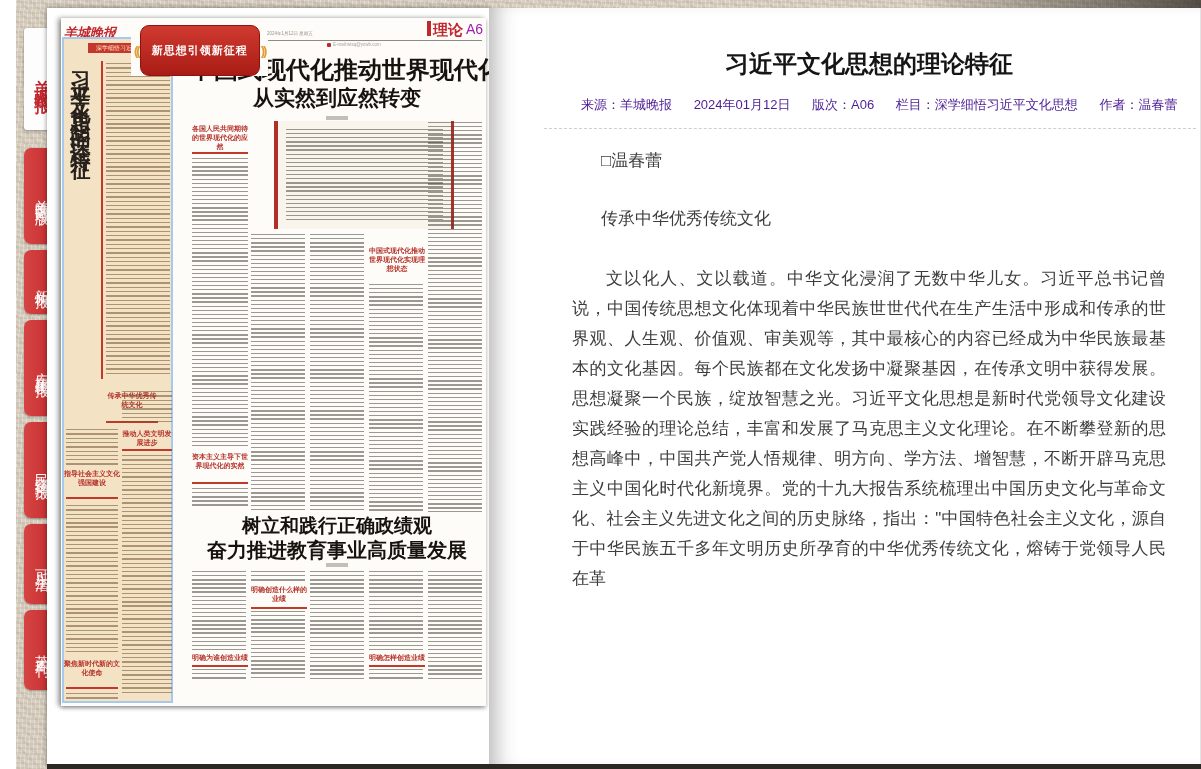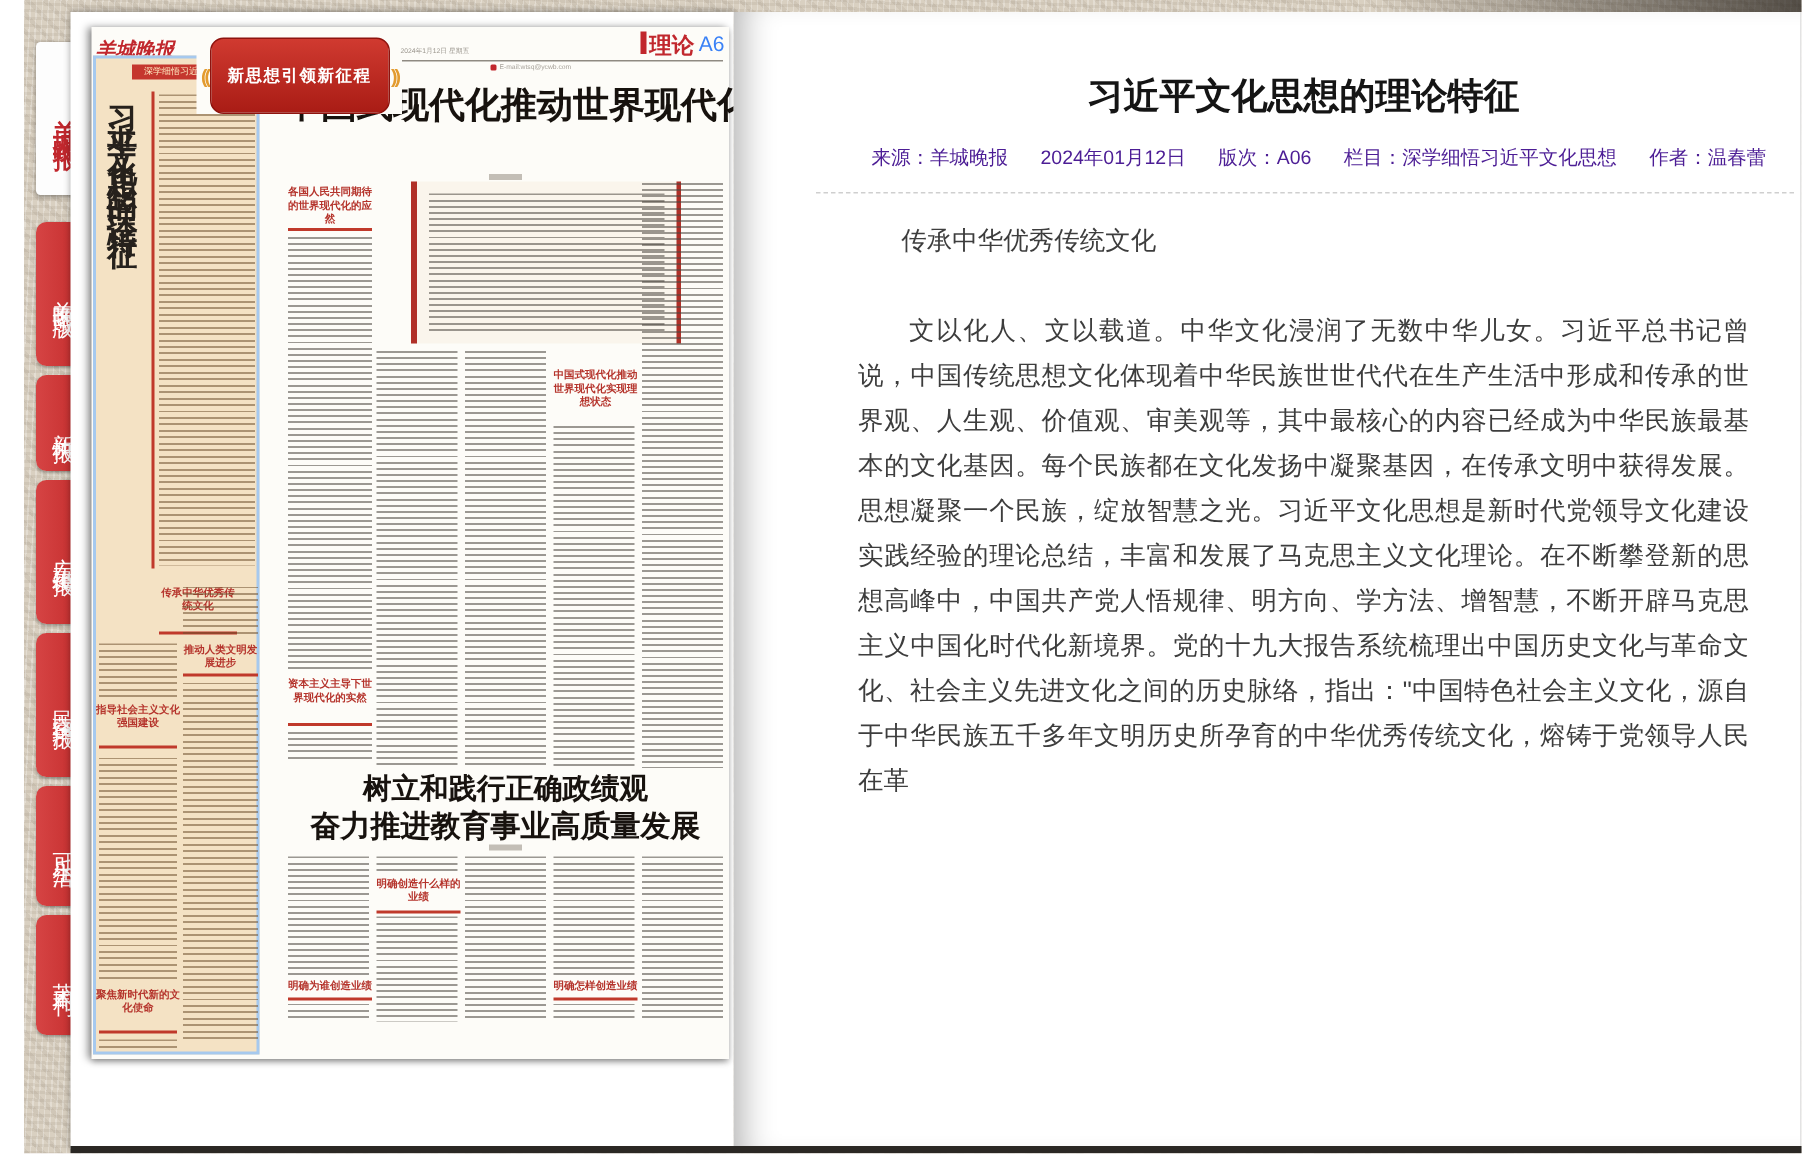--- a/index.html
+++ b/index.html
@@ -32,21 +32,21 @@
   #np-banner{left:70px;top:7px;display:flex;align-items:center;gap:1px;z-index:3;background:#fdfcf8;padding:0 3px;}
   .paren{color:#e39b2f;font-weight:bold;font-size:13px;letter-spacing:-2px;}
   #banner-pill{background:linear-gradient(#d03a30,#a91c15);color:#fff;font-size:11px;font-weight:bold;
     padding:17px 11px;border-radius:9px;letter-spacing:1px;white-space:nowrap;border:1px solid #8e130e;}
   #np-dateline{left:206px;top:13px;font-size:4.5px;color:#9a958d;white-space:nowrap;z-index:3;}
   #np-email{left:266px;top:24px;font-size:4.5px;color:#a8a39b;white-space:nowrap;z-index:3;display:flex;align-items:center;gap:2px;}
   .email-dot{display:inline-block;width:4px;height:4px;background:#c1272d;border-radius:1px;}
   #np-section{right:3px;top:3px;display:flex;align-items:flex-start;z-index:3;background:#fdfcf8;padding-left:4px;}
   .sec-bar{width:4px;height:15px;background:#c1272d;margin-right:2px;}
   .sec-name{font-size:15px;font-weight:900;color:#c1272d;}
-  .sec-no{font-size:14px;color:#3b82f6;margin-left:3px;}
+  .sec-no{font-size:14px;color:#a21caf;margin-left:3px;}
 
   
   #sel-article{left:1px;top:19px;width:111px;height:666px;background:#f4e2c4;
     border:2px solid #a6c9ee;box-sizing:border-box;cursor:pointer;}
   #sel-badge{left:24px;top:4px;width:82px;height:10px;background:#c5372e;color:#ffe9c0;
     font-size:6px;line-height:10px;text-align:center;white-space:nowrap;overflow:hidden;}
   #sel-title{left:2px;top:17px;height:372px;font-size:20px;font-weight:bold;color:#26211c;
     letter-spacing:8px;line-height:30px;}
   #sel-redbar{left:37px;top:22px;width:2px;height:318px;background:#c0392b;}
 
@@ -135,20 +135,21 @@
         <div class="mini-rule" style="left:2px;top:648px;width:52px;"></div>
         <div class="tl tl-tan" style="left:2px;top:654px;width:52px;height:6px;"></div>
         <div class="tl tl-tan" style="left:58px;top:352px;width:50px;height:34px;"></div>
         <div class="mini-head" style="left:56px;top:390px;width:54px;height:18px;">推动人类文明发展进步</div>
         <div class="mini-rule" style="left:58px;top:410px;width:50px;"></div>
         <div class="tl tl-tan" style="left:58px;top:416px;width:50px;height:240px;"></div>
       </article>
 
       <article class="np-article" style="left:129px;top:34px;width:294px;height:456px;">
         <div class="hl" style="top:2px;font-size:24px;">中国式现代化推动世界现代化</div>
+        <div class="hl" style="top:32px;font-size:21px;">从实然到应然转变</div>
         <div class="byline-mark" style="left:136px;top:64px;"></div>
         <div class="mini-head" style="left:2px;top:72px;width:56px;height:26px;">各国人民共同期待的世界现代化的应然</div>
         <div class="mini-rule" style="left:2px;top:100px;width:56px;"></div>
         <div class="tl" style="left:2px;top:106px;width:56px;height:290px;"></div>
         <div class="mini-head" style="left:2px;top:400px;width:56px;height:28px;">资本主义主导下世界现代化的实然</div>
         <div class="mini-rule" style="left:2px;top:430px;width:56px;"></div>
         <div class="tl" style="left:2px;top:436px;width:56px;height:18px;"></div>
         <div id="callout" class="abs">
           <div class="tl" style="left:8px;top:8px;right:8px;bottom:8px;"></div>
         </div>
@@ -186,20 +187,21 @@
     <h1 id="reader-title" class="abs" style="margin:0;">习近平文化思想的理论特征</h1>
     <div id="reader-meta" class="abs">
       <span>来源：羊城晚报</span>
       <span>2024年01月12日</span>
       <span>版次：A06</span>
       <span>栏目：深学细悟习近平文化思想</span>
       <span>作者：温春蕾</span>
     </div>
     <div id="reader-dashed" class="abs"></div>
     <div id="reader-body" class="abs">
+      <div class="author">□温春蕾</div>
       <div class="shead">传承中华优秀传统文化</div>
       <p class="p2">文以化人、文以载道。中华文化浸润了无数中华儿女。习近平总书记曾说，中国传统思想文化体现着中华民族世世代代在生产生活中形成和传承的世界观、人生观、价值观、审美观等，其中最核心的内容已经成为中华民族最基本的文化基因。每个民族都在文化发扬中凝聚基因，在传承文明中获得发展。思想凝聚一个民族，绽放智慧之光。习近平文化思想是新时代党领导文化建设实践经验的理论总结，丰富和发展了马克思主义文化理论。在不断攀登新的思想高峰中，中国共产党人悟规律、明方向、学方法、增智慧，不断开辟马克思主义中国化时代化新境界。党的十九大报告系统梳理出中国历史文化与革命文化、社会主义先进文化之间的历史脉络，指出："中国特色社会主义文化，源自于中华民族五千多年文明历史所孕育的中华优秀传统文化，熔铸于党领导人民在革</p>
     </div>
   </section>
 
   <div id="scroll-track" class="abs">
     <div id="scroll-thumb"></div>
   </div>
 
   <div id="edge-strip" class="abs">

